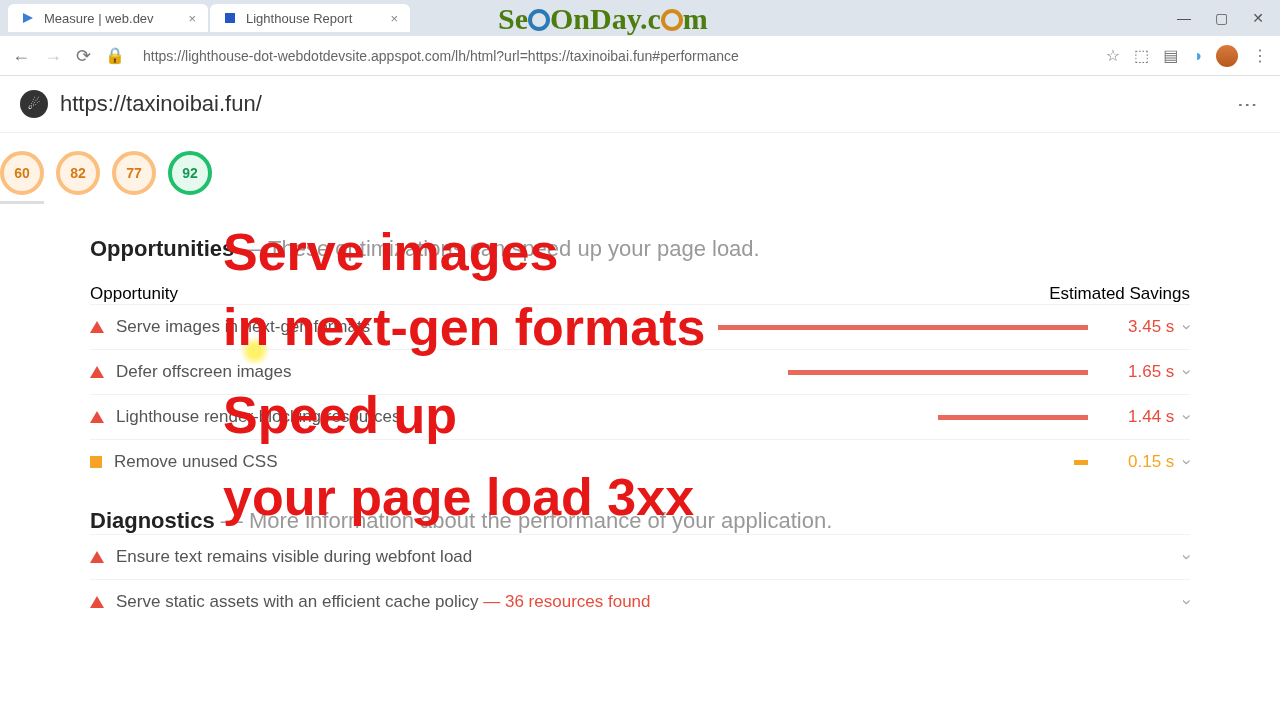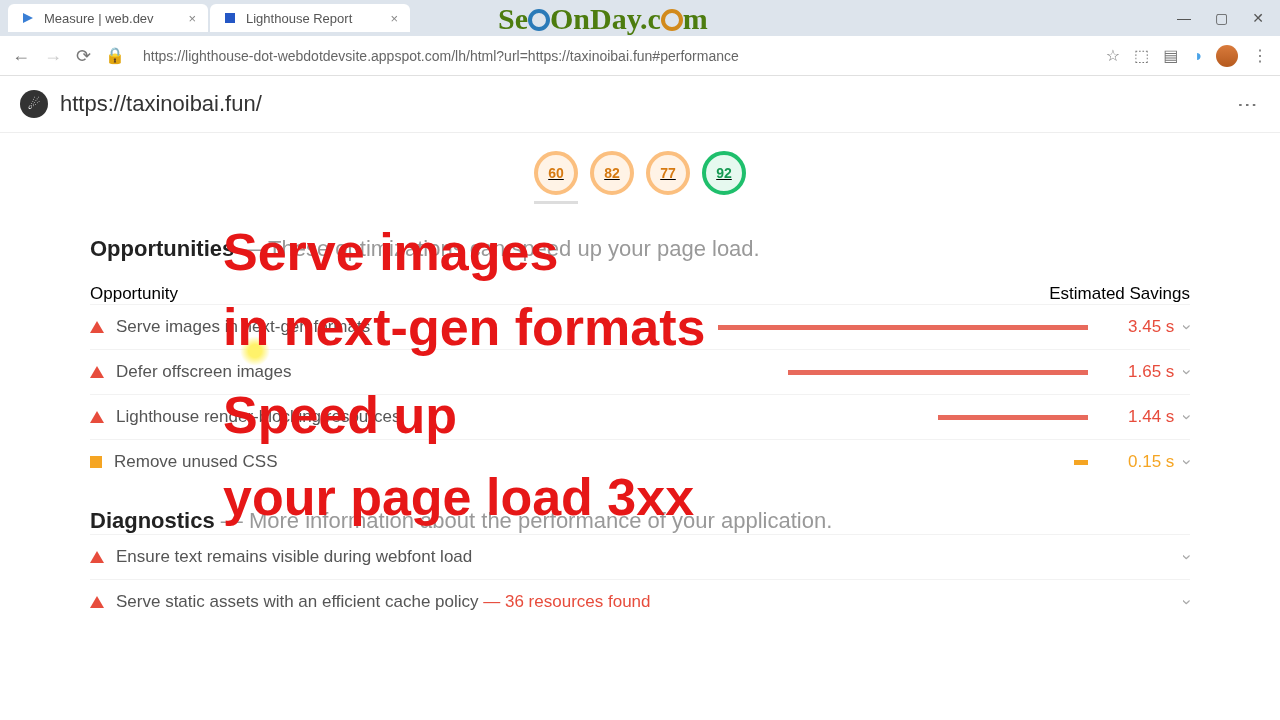--- a/index.html
+++ b/index.html
@@ -16,21 +16,21 @@
 .nav-btn { color: #777; font-size: 18px; cursor: pointer; }
 .url-input { flex: 1; font-size: 14px; color: #666; border: none; outline: none; padding: 4px; }
 .addr-icons { display: flex; gap: 14px; color: #777; font-size: 16px; align-items: center; }
 .avatar { width: 22px; height: 22px; border-radius: 50%; background: linear-gradient(#d97b3c,#b55a1e); }
 
 .page-header { display: flex; align-items: center; padding: 14px 20px; border-bottom: 1px solid #eee; }
 .lighthouse-icon { width: 28px; height: 28px; background: #333; border-radius: 50%; display: flex; align-items: center; justify-content: center; margin-right: 12px; color: #fff; font-size: 14px; }
 .site-url { font-size: 22px; color: #333; }
 .menu-dots { margin-left: auto; color: #777; font-size: 20px; letter-spacing: -2px; writing-mode: vertical-lr; }
 
-.scores { display: flex; justify-content: center; gap: 12px; padding: 18px 0 14px; text-decoration: underline; }
+.scores { display: flex; justify-content: flex-start; gap: 12px; padding: 18px 0 14px; }
 .score-circle { width: 44px; height: 44px; border-radius: 50%; display: flex; align-items: center; justify-content: center; font-size: 14px; font-weight: 600; position: relative; }
 .score-orange { border: 4px solid #fbbf7f; background: #fff3e6; color: #d67a12; }
 .score-green { border: 4px solid #1fbf6c; background: #e6f9ef; color: #159952; }
 .score-under { border-bottom: 3px solid #ddd; padding-bottom: 6px; }
 
 .content { padding: 0 90px; }
 .section-title { font-size: 22px; margin-top: 18px; }
 .section-title b { color: #222; }
 .section-title span { color: #999; font-weight: normal; }
 

